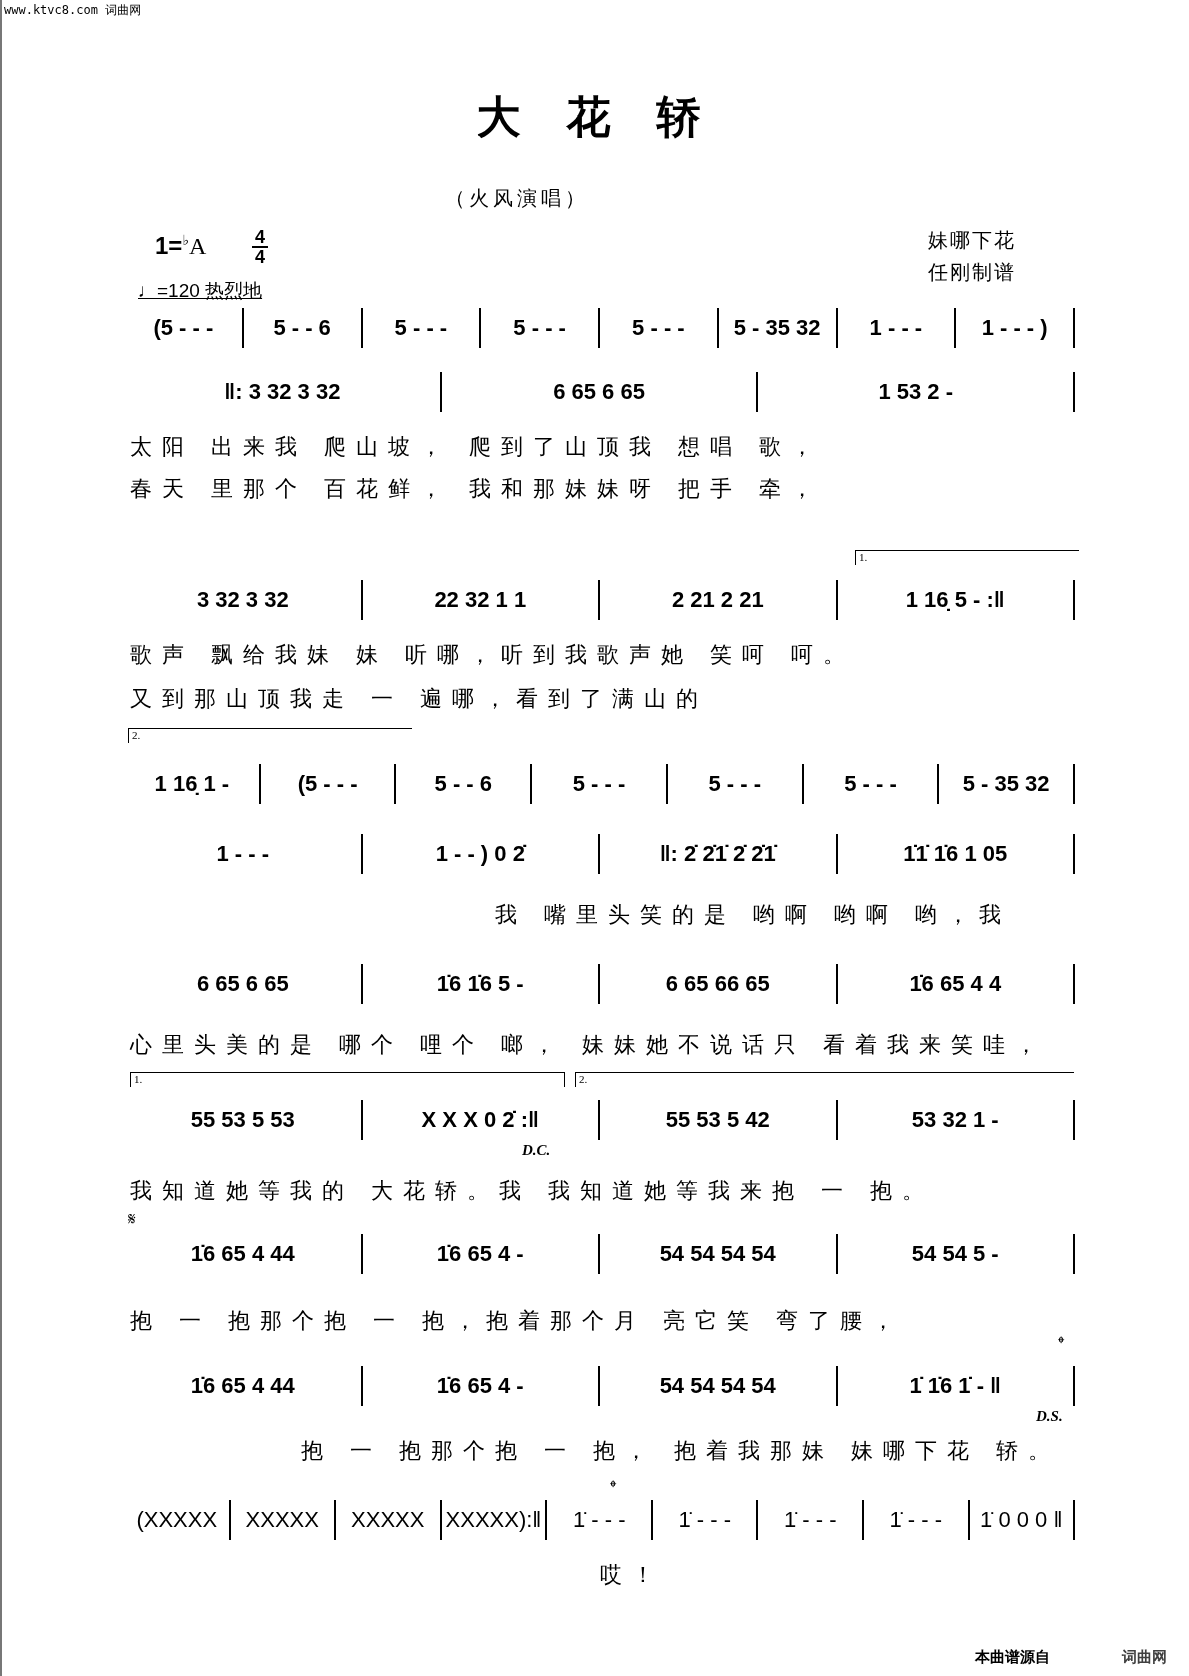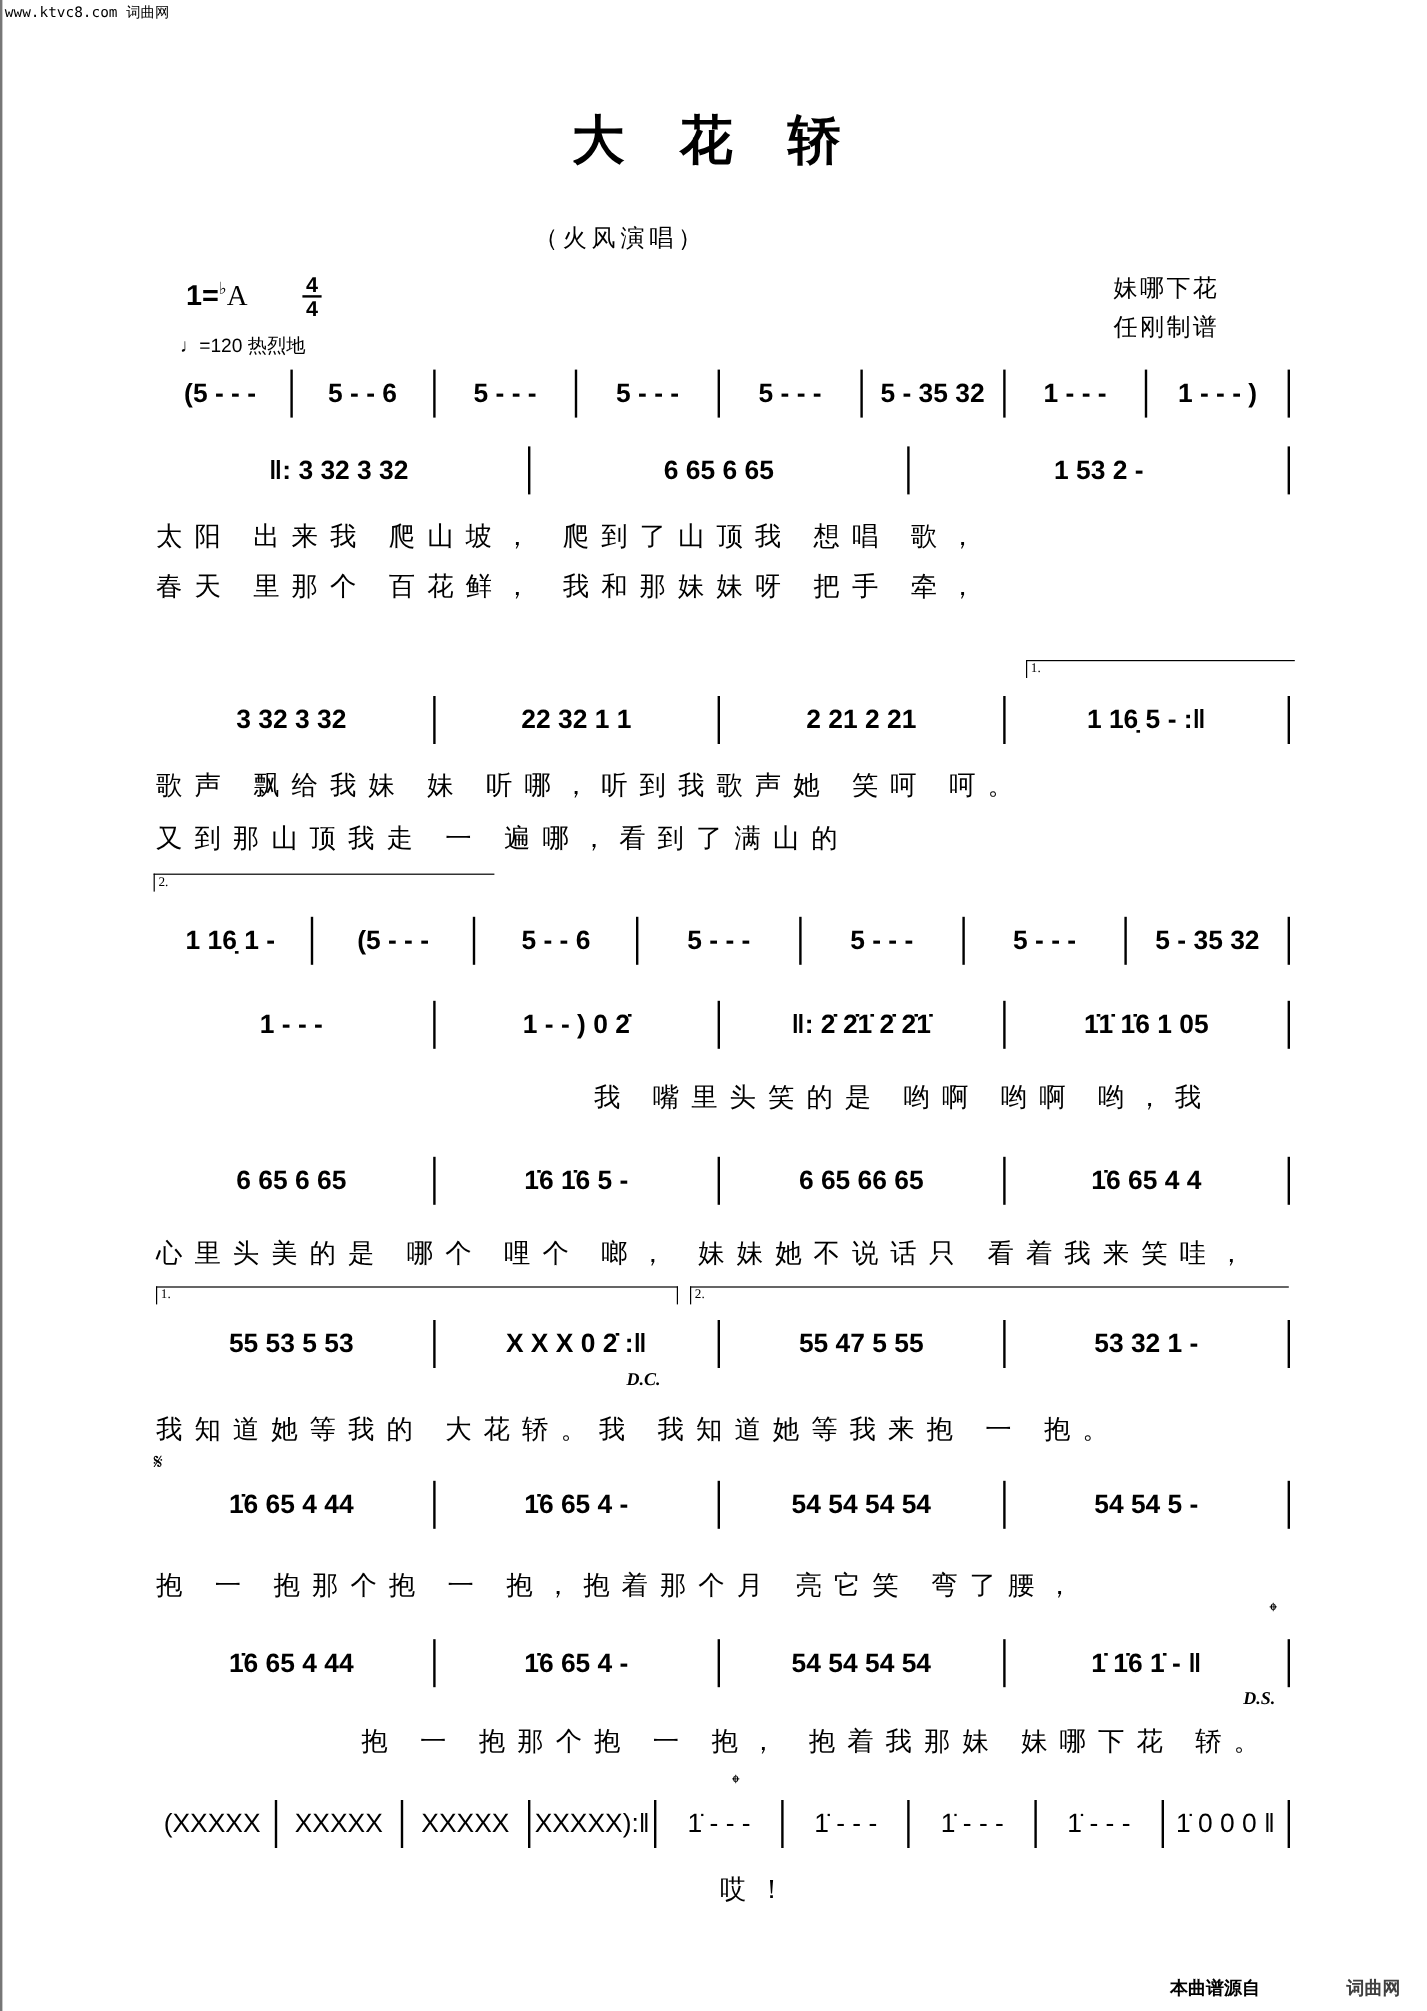--- a/index.html
+++ b/index.html
@@ -6,21 +6,21 @@
   body { width:1189px; height:1676px; position:relative; overflow:hidden; font-family:"DejaVu Sans", sans-serif; color:#000; }
   .leftline { position:absolute; left:0; top:0; width:2px; height:1676px; background:#777; }
   .watermark { position:absolute; left:4px; top:2px; font-family:"DejaVu Sans Mono", monospace; font-size:12px; }
   .title { position:absolute; left:0; width:1177px; top:88px; text-align:center; font-family:"DejaVu Serif", serif; font-weight:bold; font-size:44px; letter-spacing:46px; padding-left:46px; box-sizing:border-box; }
   .subtitle { position:absolute; left:0; width:1034px; top:185px; text-align:center; font-size:20px; letter-spacing:4px; }
   .key { position:absolute; left:155px; top:232px; font-size:24px; font-weight:bold; font-family:"Liberation Sans", sans-serif; }
   .key .acc { font-size:14px; vertical-align:super; font-weight:normal; }
   .key .nm { font-family:"Liberation Serif", serif; font-weight:normal; }
   .meter { position:absolute; left:252px; top:228px; font-weight:bold; font-size:18px; line-height:18px; text-align:center; font-family:"Liberation Sans", sans-serif; }
   .meter .bar { border-top:2px solid #000; width:16px; margin:0 auto; }
-  .tempo { position:absolute; left:150px; top:278px; font-size:16px; font-family:"Liberation Sans", sans-serif; }
+  .tempo { position:absolute; left:138px; top:278px; font-size:19px; font-family:"Liberation Sans", sans-serif;text-decoration:underline; }
   .credits { position:absolute; left:928px; top:224px; font-size:20px; line-height:32px; letter-spacing:2px; }
   .row { position:absolute; left:125px; width:950px; height:40px; font-family:"Liberation Sans", sans-serif; font-weight:bold; font-size:22px; white-space:nowrap; }
   .notes { display:flex; align-items:center; height:40px; }
   .measure { display:flex; align-items:center; justify-content:space-around; flex:1; height:40px; border-right:2px solid #000; padding:0 4px; }
   .lyrics { position:absolute; left:130px; width:930px; font-size:22px; letter-spacing:10px; white-space:nowrap; }
   .volta { position:absolute; border-top:1px solid #000; border-left:1px solid #000; height:14px; font-size:11px; font-family:"Liberation Serif", serif; padding-left:3px; }
   .volta.r { border-right:1px solid #000; }
   .mark { position:absolute; font-family:"Liberation Serif", serif; font-style:italic; font-weight:bold; font-size:15px; }
   .sym { position:absolute; font-size:18px; }
   .footer { position:absolute; top:1648px; font-size:15px; font-weight:bold; }
@@ -114,21 +114,21 @@
   </div>
 </div>
 <div class="lyrics" style="top:1030px;">心里头美的是 哪个 哩个 啷，  妹妹她不说话只 看着我来笑哇，</div>
 
 <div class="volta r" style="left:130px; top:1072px; width:430px;">1.</div>
 <div class="volta" style="left:575px; top:1072px; width:495px;">2.</div>
 <div class="row" style="top:1100px;">
   <div class="notes">
     <div class="measure">55 53 5 53</div>
     <div class="measure">X X X 0 2̇ :‖</div>
-    <div class="measure">55 47 5 55</div>
+    <div class="measure">55 53 5 42</div>
     <div class="measure">53 32 1 -</div>
   </div>
 </div>
 <div class="mark" style="left:522px; top:1142px;">D.C.</div>
 <div class="lyrics" style="top:1176px;">我知道她等我的 大花轿。我  我知道她等我来抱  一  抱。</div>
 
 <div class="sym" style="left:128px; top:1208px;">𝄋</div>
 <div class="row" style="top:1234px;">
   <div class="notes">
     <div class="measure">1̇6 65 4 44</div>

